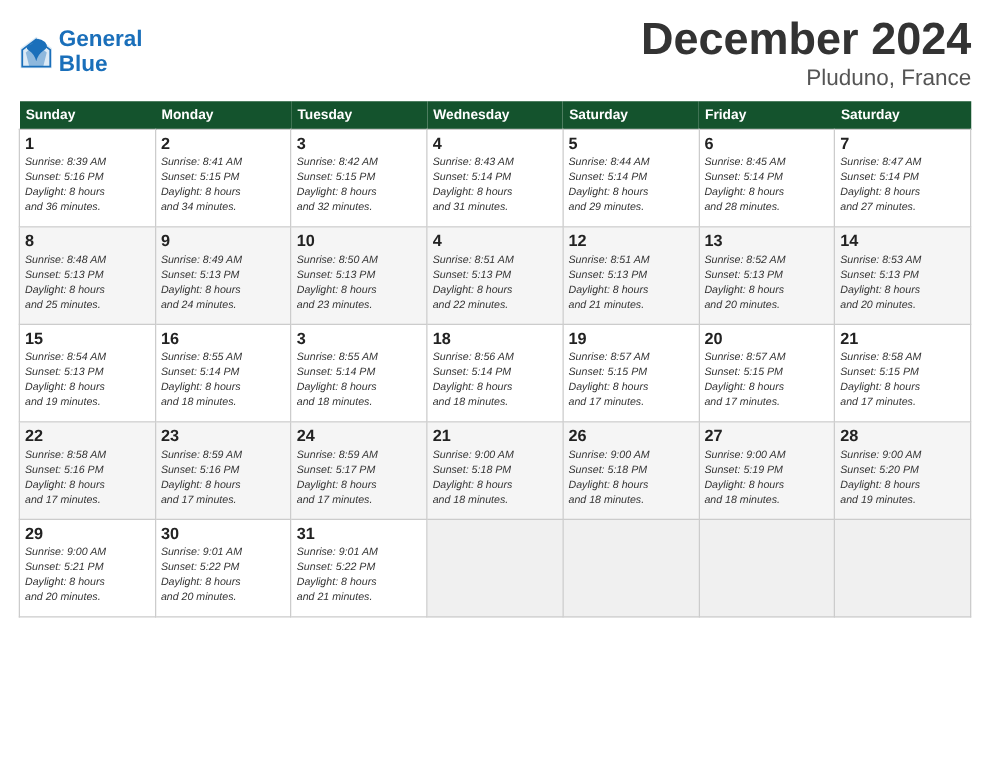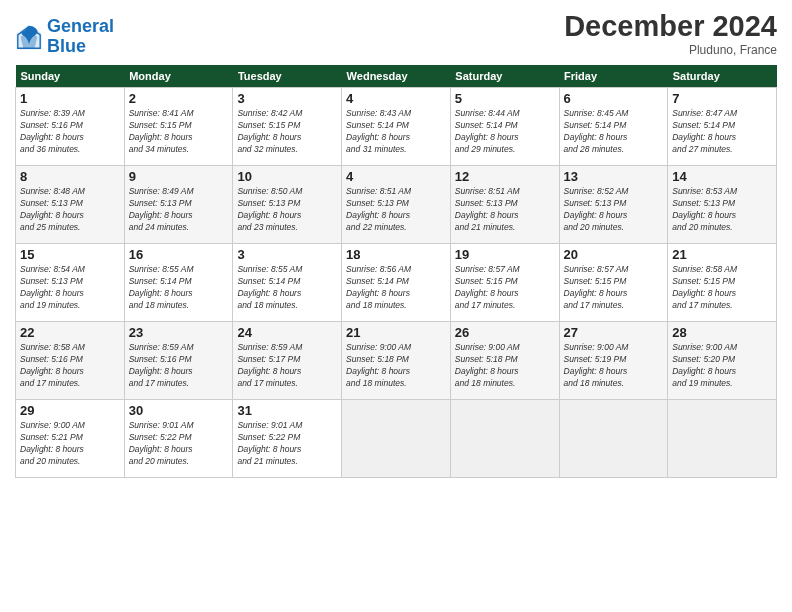--- a/index.html
+++ b/index.html
@@ -11,21 +11,21 @@
       overflow: hidden;
     }
     .container {
       width: 792px;
       height: 612px;
       padding: 10px 15px;
     }
     .header {
       display: flex;
       justify-content: space-between;
-      align-items: flex-end;
+      align-items: center;
       margin-bottom: 8px;
     }
     .logo {
       display: flex;
       align-items: center;
     }
     .logo-text {
       font-size: 18px;
       font-weight: bold;
       color: #333;
@@ -36,26 +36,26 @@
     }
     .logo-icon {
       width: 28px;
       height: 28px;
       margin-right: 4px;
     }
     .title-area {
       text-align: right;
     }
     .month-title {
-      font-size: 29px;
+      font-size: 36px;
       font-weight: bold;
       color: #333;
     }
     .location {
-      font-size: 12px;
+      font-size: 18px;
       color: #555;
     }
     table {
       width: 100%;
       border-collapse: collapse;
       font-size: 9.5px;
     }
     thead tr th {
       background-color: #14532d;
       color: #fff;

